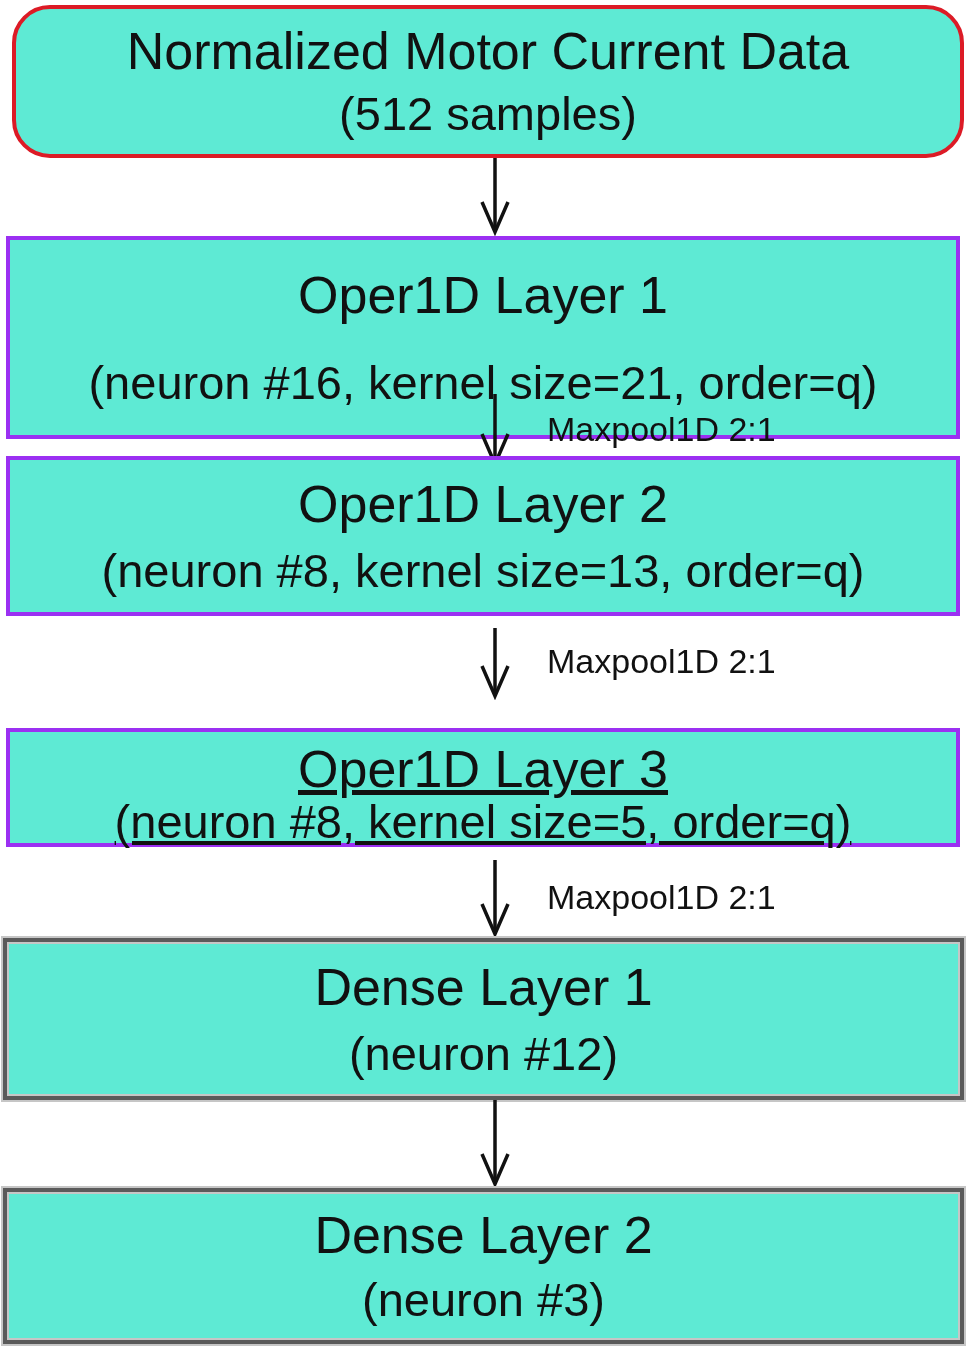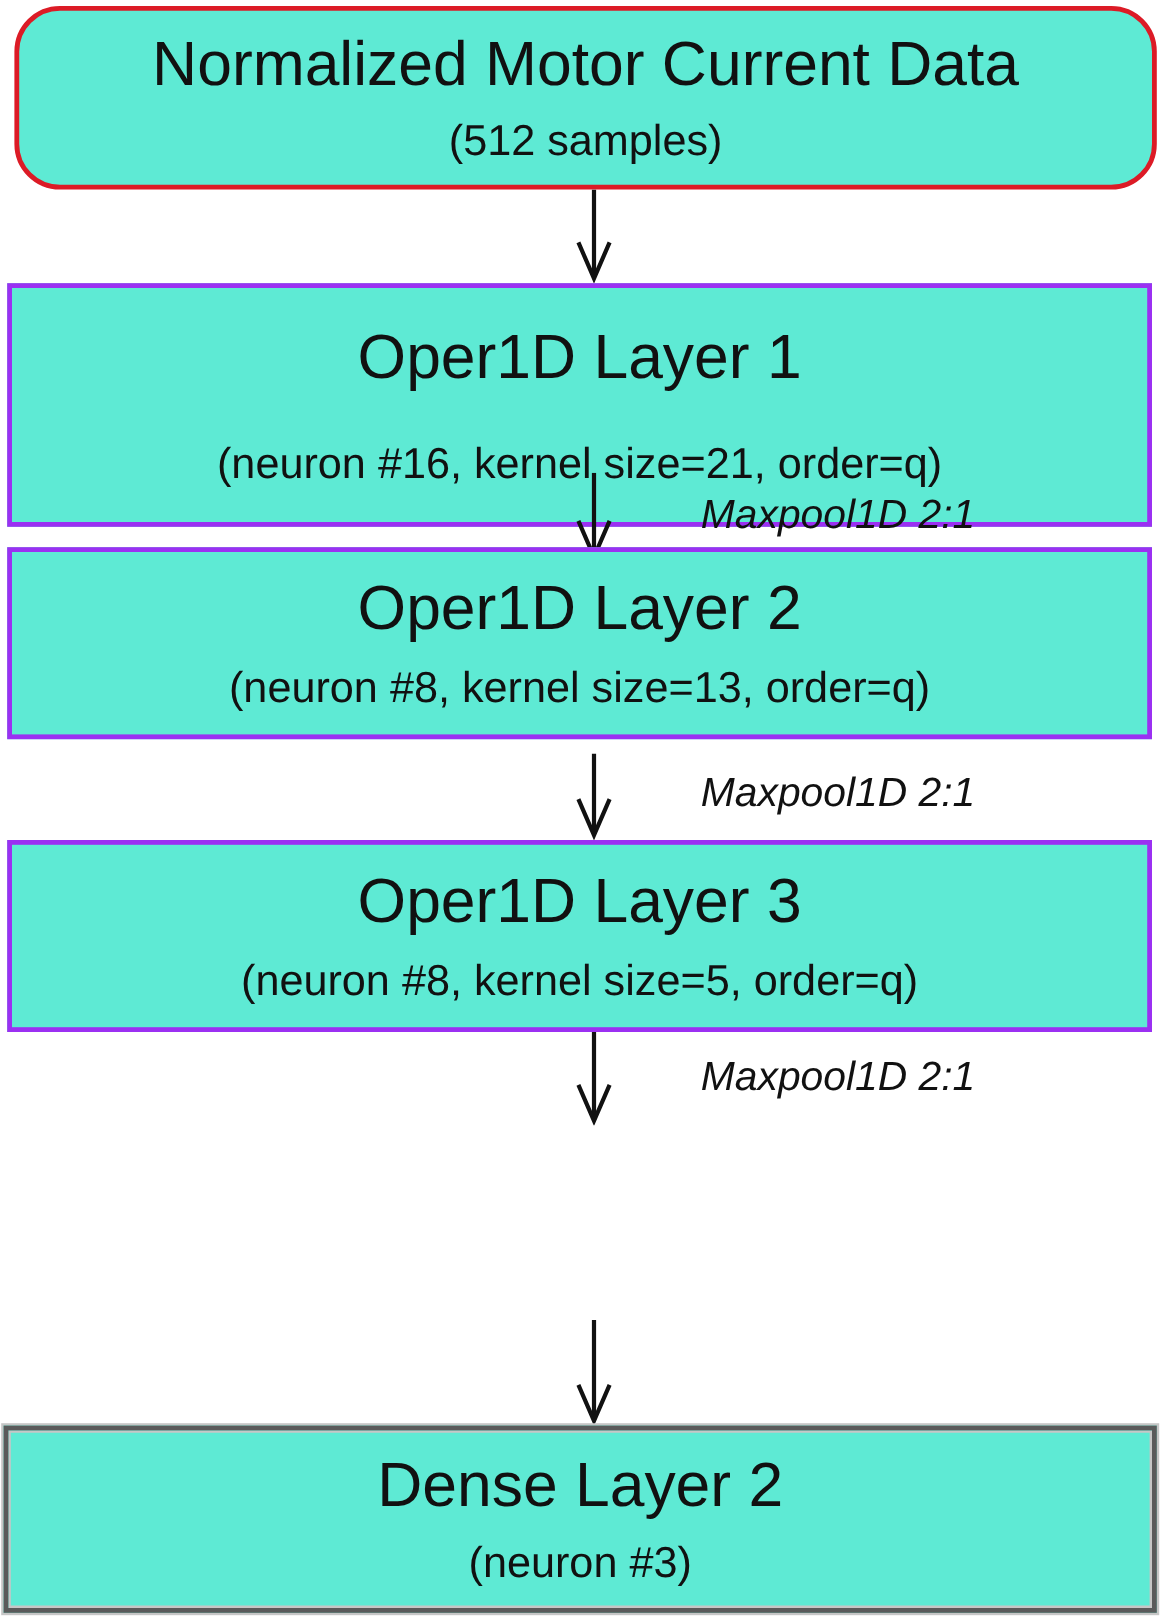--- a/index.html
+++ b/index.html
@@ -17,53 +17,52 @@
     box-sizing: border-box;
     background: #5eead4;
     display: flex;
     flex-direction: column;
     justify-content: space-around;
     align-items: center;
     text-align: right;
     padding: 10px 8px;
   }
   .node .title    { font-size: 52px; line-height: 1.05; white-space: nowrap; }
-  .node .subtitle { font-size: 36px; line-height: 1.05; white-space: nowrap; }
+  .node .subtitle { font-size: 47px; line-height: 1.05; white-space: nowrap; }
 
   .node-input {
     left: 12px; top: 5px; width: 952px; height: 153px;
     border: 4px solid #dc1b26;
     border-radius: 38px;
   }
   .node-oper { border: 4px solid #9b30f2; left: 6px; width: 954px; }
   .node-oper1 { top: 236px; height: 203px; }
   .node-oper2 { top: 456px; height: 160px; }
-  .node-oper3 { top: 700px; height: 160px; }
+  .node-oper3 { top: 728px; height: 119px; text-decoration: underline; }
 
   .node-dense {
     left: 3px; width: 961px;
     border: 4px solid #5a5a5a;
     box-shadow: 0 0 0 2px #c6c6c6, inset 0 0 0 2px #c6c6c6;
   }
   .node-dense1 { top: 938px;  height: 162px; }
   .node-dense2 { top: 1188px; height: 156px; }
 
   .arrow { position: absolute; left: 475px; width: 40px; }
   .arrow-1 { top: 158px;  height: 78px; }
   .arrow-2 { top: 394px;  height: 74px; }
   .arrow-3 { top: 628px;  height: 72px; }
   .arrow-4 { top: 860px;  height: 78px; }
   .arrow-5 { top: 1100px; height: 88px; }
   .arrow svg { display: block; width: 100%; height: 100%; }
 
   .pool-label {
     position: absolute;
-    left: 584px;
+    left: 547px;
     font-size: 34px;
-    font-style: italic;
     white-space: nowrap;
     color: #111111;
   }
   .pool-label-2 { top: 410px; }
   .pool-label-3 { top: 642px; }
   .pool-label-4 { top: 878px; }
 </style>
 </head>
 <body>
 
@@ -113,20 +112,24 @@
   </div>
 
   <div class="arrow arrow-4">
     <svg viewBox="0 0 40 78" preserveAspectRatio="none">
       <line x1="20" y1="0" x2="20" y2="73" stroke="#111111" stroke-width="3.5"></line>
       <polyline points="7,44 20,74 33,44" fill="none" stroke="#111111" stroke-width="3.5"></polyline>
     </svg>
   </div>
   <div class="pool-label pool-label-4">Maxpool1D 2:1</div>
 
+  <div class="node node-dense node-dense1">
+    <div class="title">Dense Layer 1</div>
+    <div class="subtitle">(neuron #12)</div>
+  </div>
 
   <div class="arrow arrow-5">
     <svg viewBox="0 0 40 88" preserveAspectRatio="none">
       <line x1="20" y1="0" x2="20" y2="83" stroke="#111111" stroke-width="3.5"></line>
       <polyline points="7,54 20,84 33,54" fill="none" stroke="#111111" stroke-width="3.5"></polyline>
     </svg>
   </div>
 
   <div class="node node-dense node-dense2">
     <div class="title">Dense Layer 2</div>

